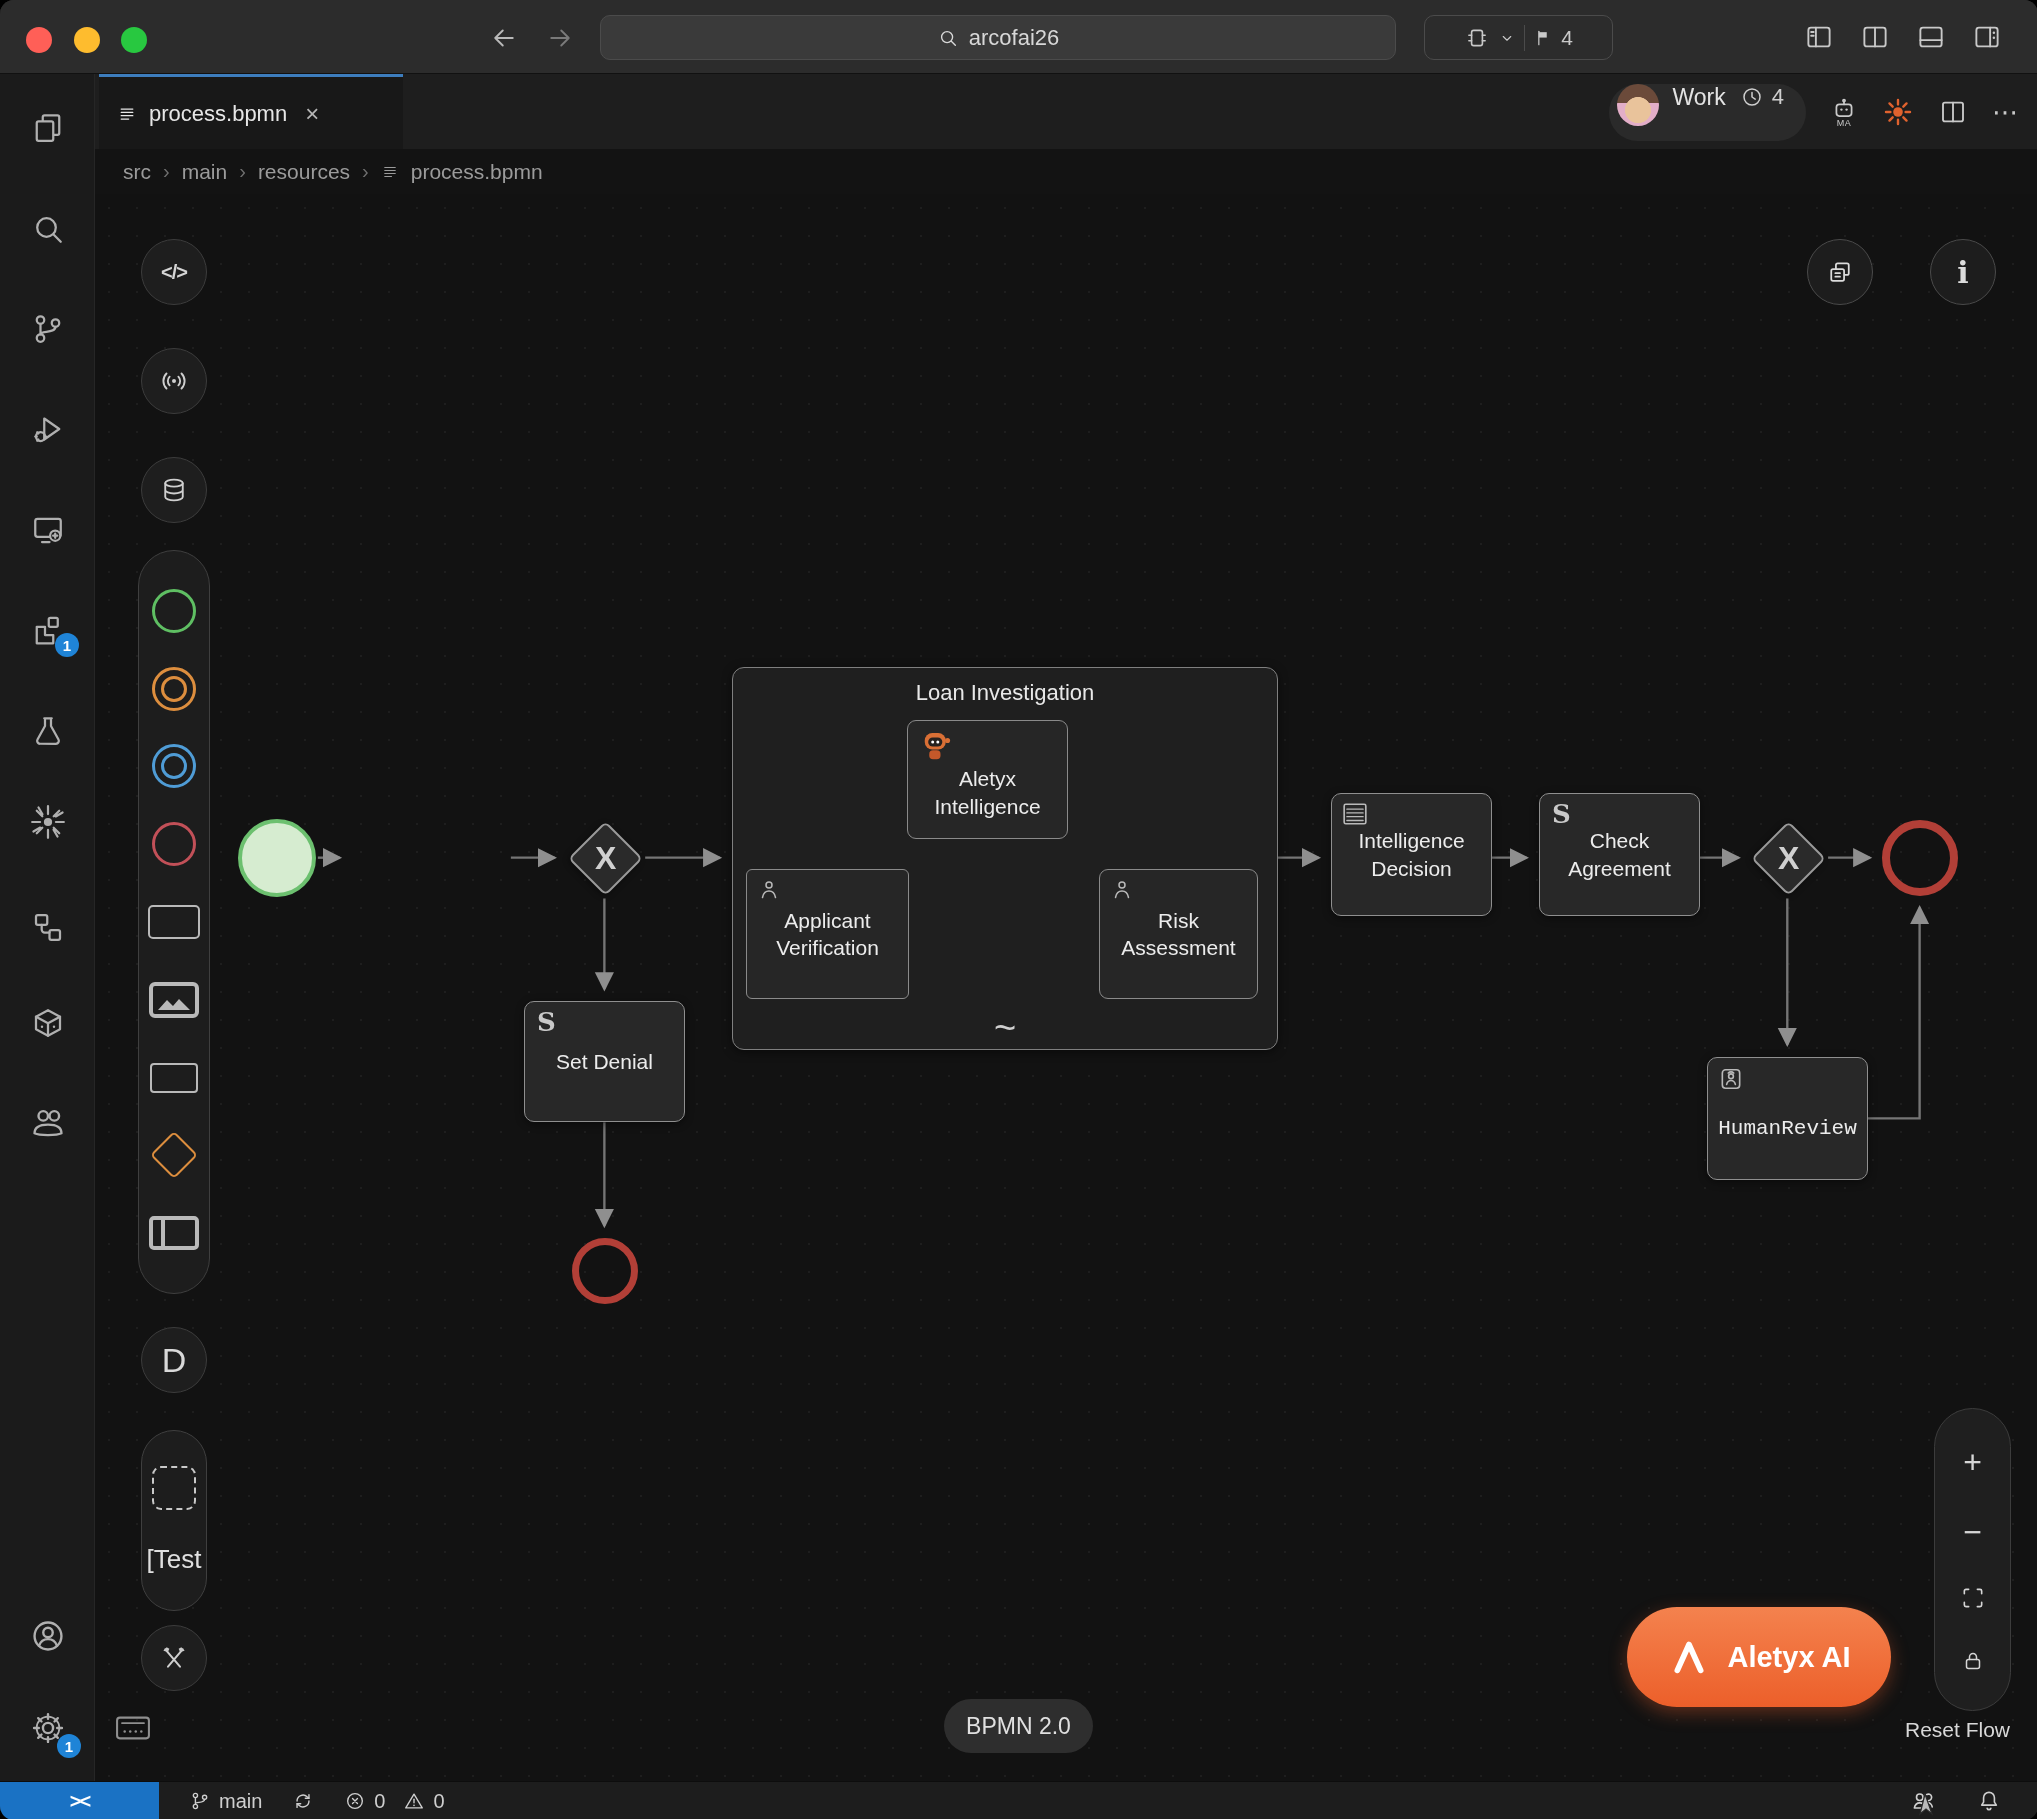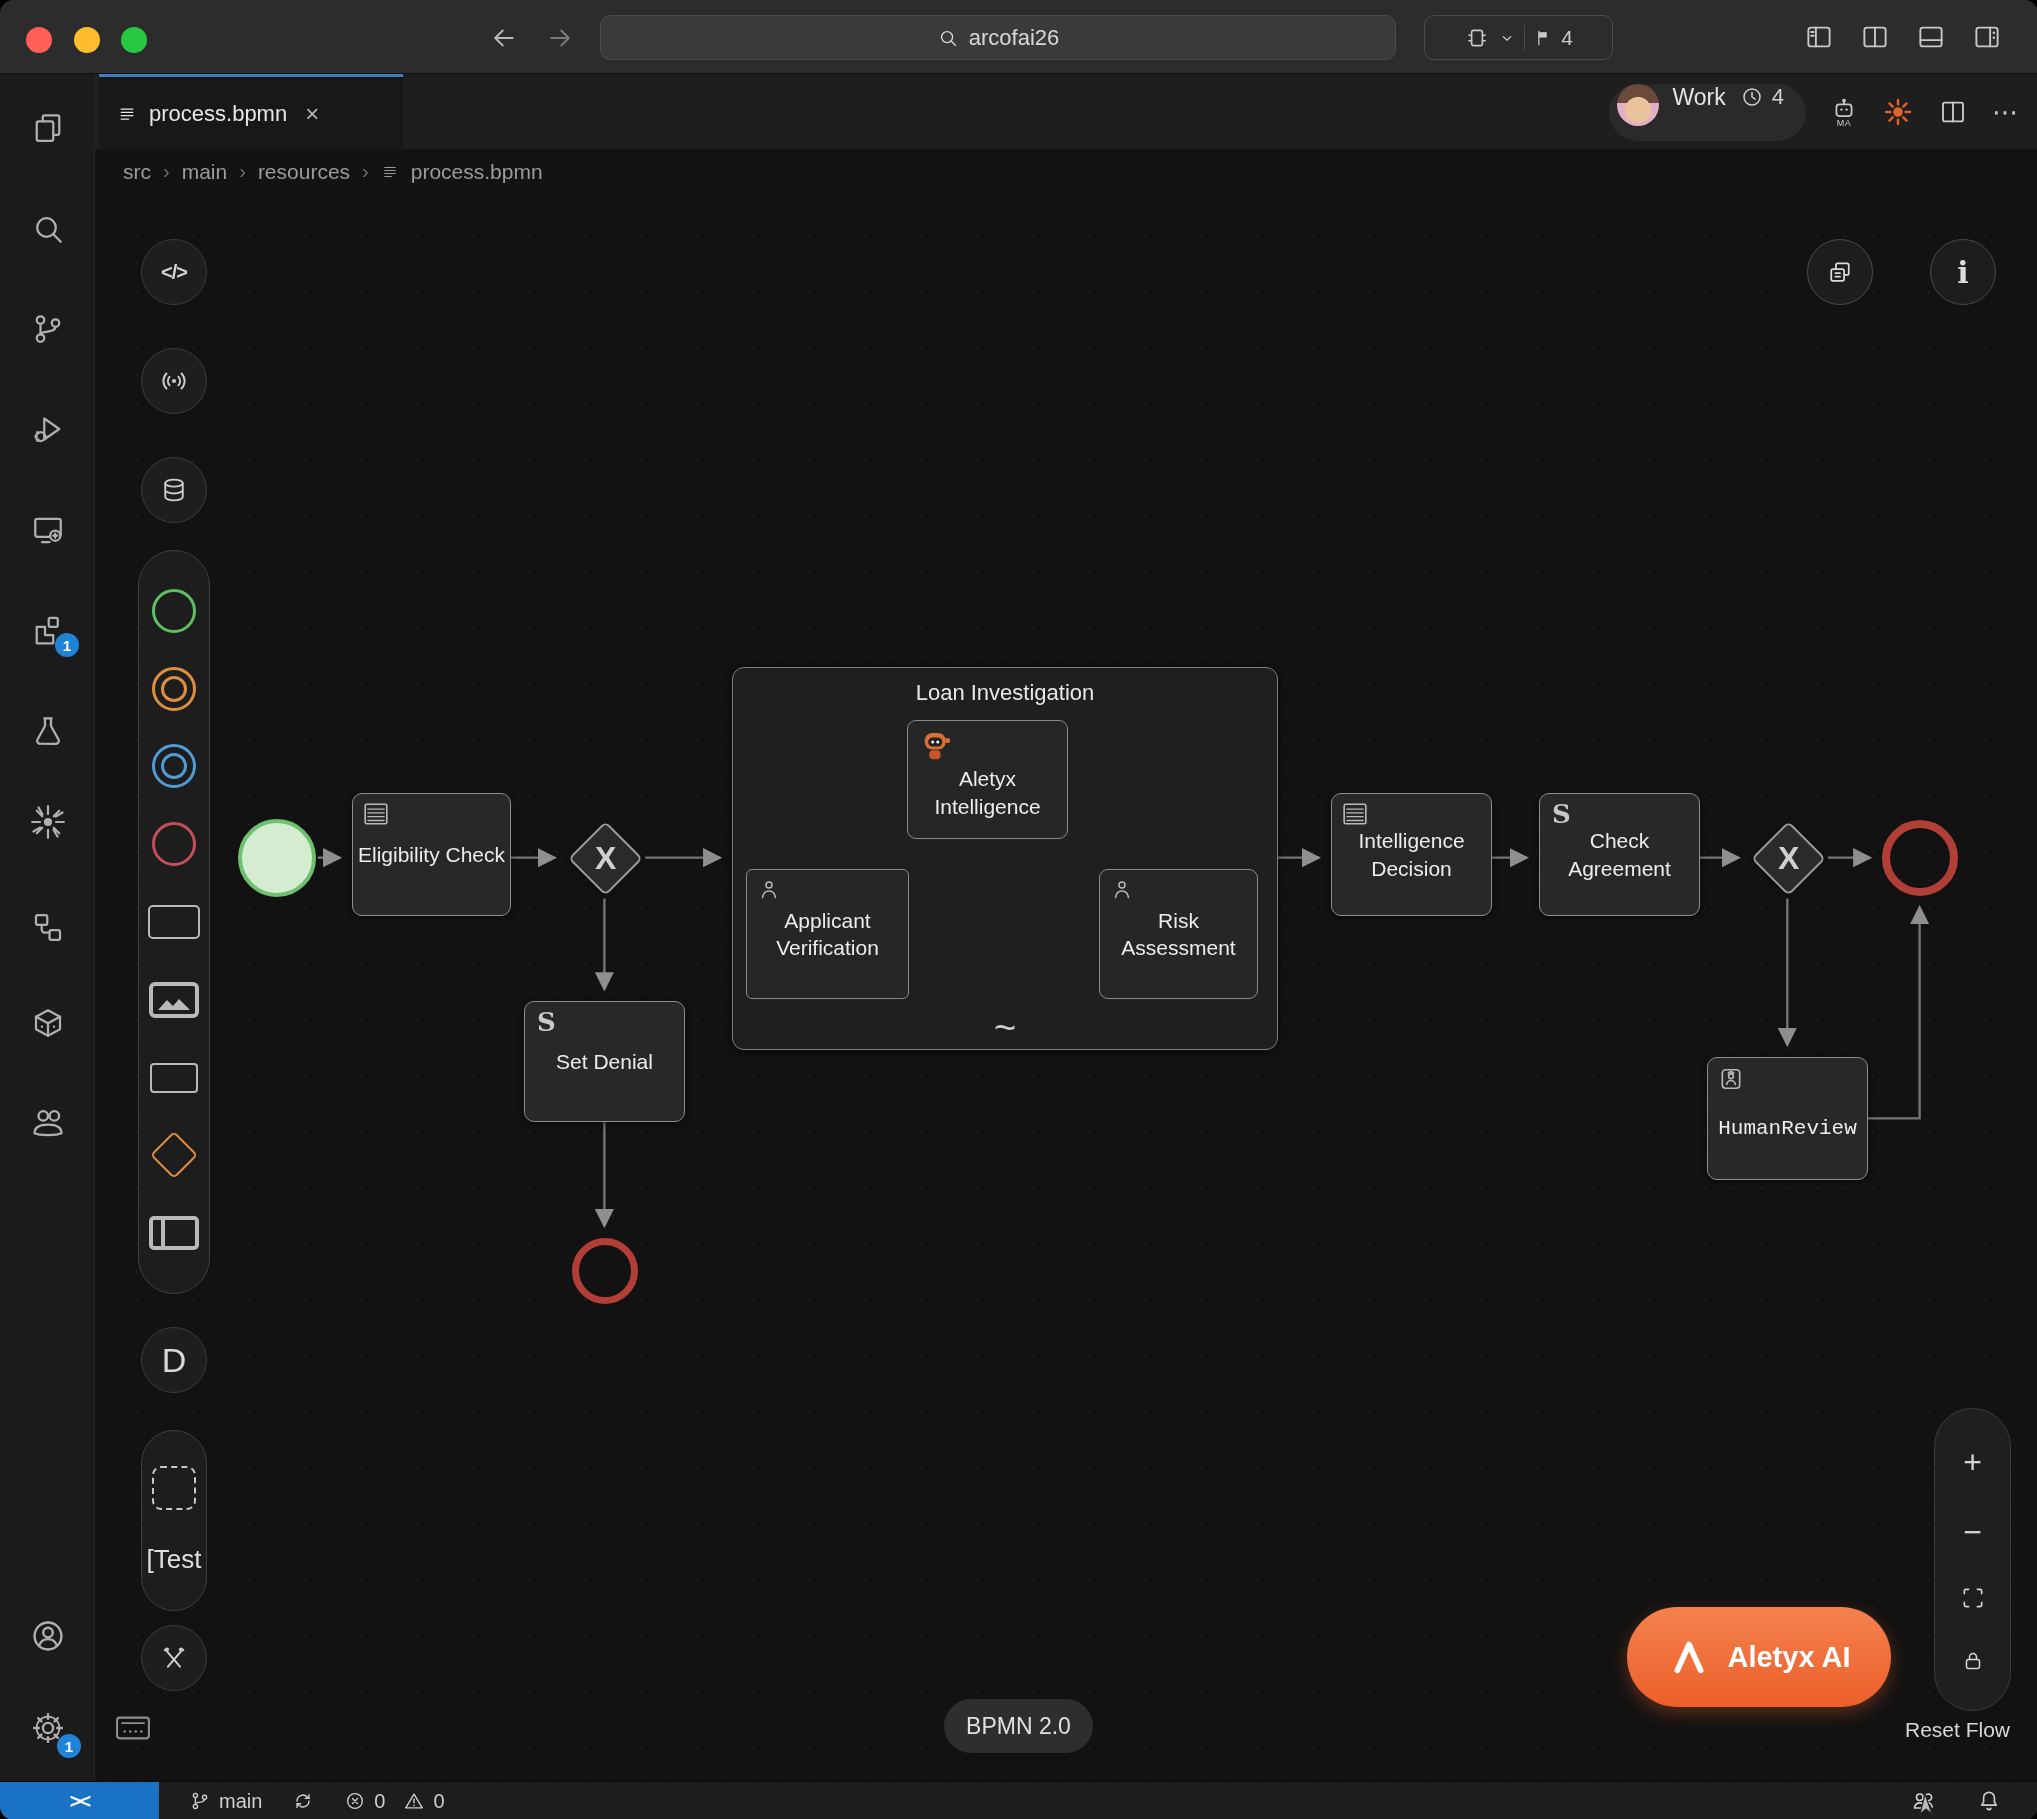--- a/index.html
+++ b/index.html
@@ -439,27 +439,20 @@
           <rect x="4.5" y="9.5" width="11" height="10" rx="1.5" fill="#1d1d1d"></rect>
           <path d="M8 13h4M8 16h4"></path>
         </svg>
     </div>
     <div class="canvas-topright" style="left:1835px;">
       <span class="info-glyph">i</span>
     </div>
 
     <div class="ev-node start-node"></div>
 
-    <div class="task" style="left:257px;top:599px;width:159px;height:123px;">
-      <svg class="ic type-ic" width="26" height="24" viewBox="0 0 24 22">
-        <rect x="2" y="2" width="20" height="18" rx="1.5"></rect>
-          <path d="M4.5 6.5h15M4.5 10h15M4.5 13.5h15M4.5 17h15" style="stroke-width:1.2"></path>
-        </svg>
-      <span>Eligibility Check</span>
-    </div>
 
     <div class="gw" style="left:484px;top:638px;">
       <span>X</span>
     </div>
 
     <div class="task" style="left:429px;top:807px;width:161px;height:121px;">
       <span class="script-ic">S</span>
       <span>Set Denial</span>
     </div>
 

